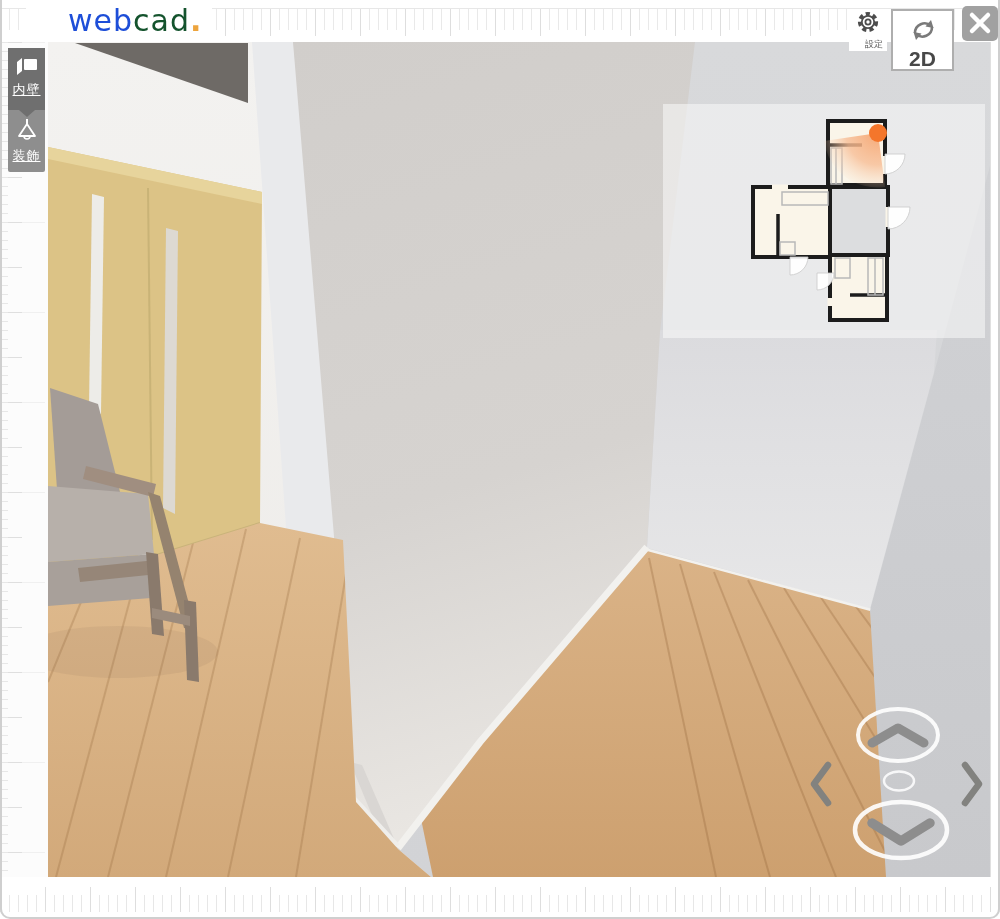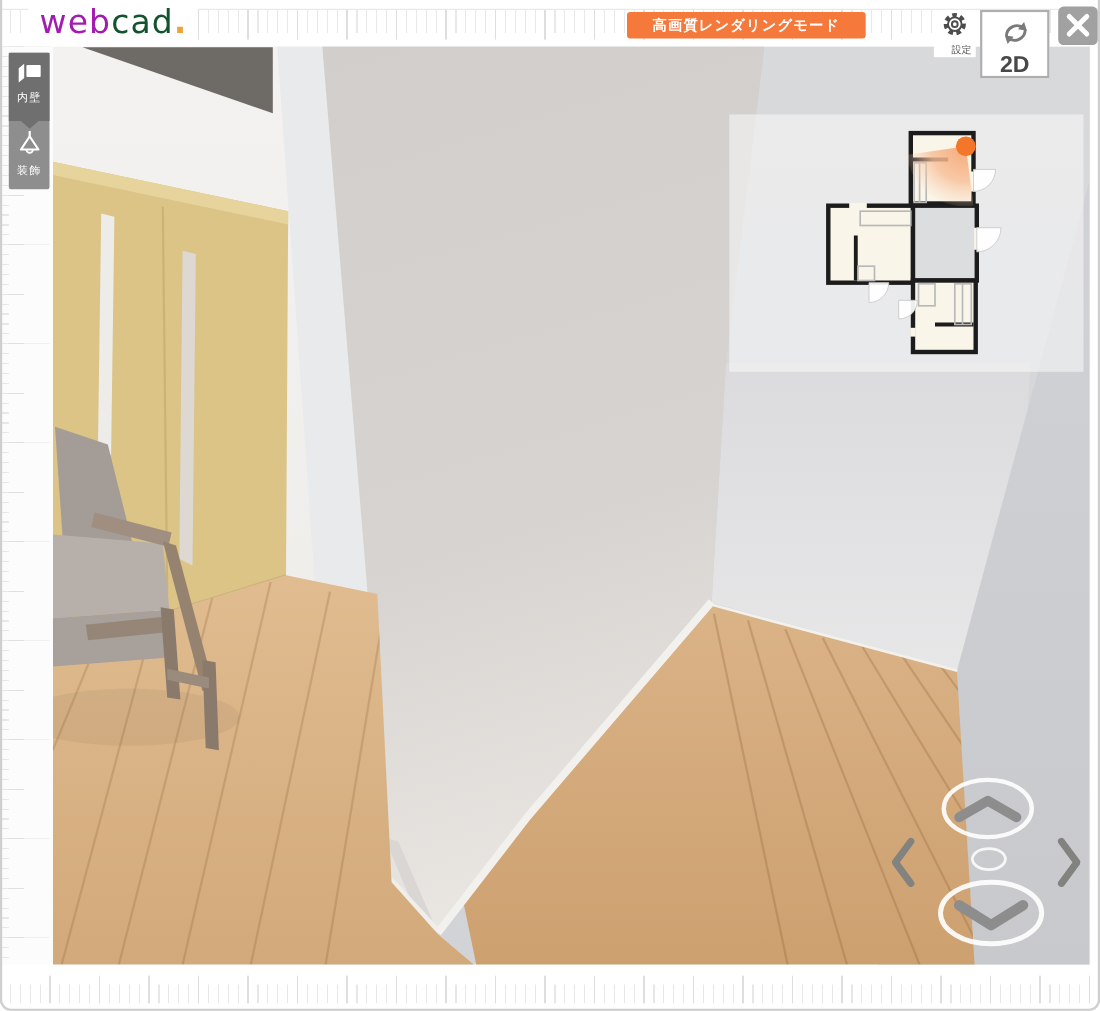--- a/index.html
+++ b/index.html
@@ -8,21 +8,21 @@
 
   
   .topbar{position:absolute;left:0;top:0;width:1000px;height:42px;background:#fff;z-index:20;}
   .topbar .hairline{position:absolute;left:0;top:8px;width:100%;height:1px;background:#e7e7e7;}
   .topbar .ticks-s{position:absolute;left:0;top:9px;width:100%;height:21px;
       background:repeating-linear-gradient(90deg,#e9e9e9 0 1px,transparent 1px 9px);}
   .topbar .ticks-l{position:absolute;left:0;top:9px;width:100%;height:27px;
       background:repeating-linear-gradient(90deg,#dedede 0 1px,transparent 1px 45px);}
   .logo{position:absolute;left:26px;top:1px;background:#fff;padding:0 10px;
         font-family:"DejaVu Sans",sans-serif;font-size:30px;letter-spacing:1px;line-height:40px;}
-  .logo .p1{color:#a21caf;}
+  .logo .p1{color:#1d4ed8;margin-left:32px;}
   .logo .p2{color:#14532d;}
   .logo .p3{color:#eda43d;font-weight:bold;}
   .btn-render{position:absolute;left:570px;top:11px;width:217px;height:24px;background:#f4793b;
       border:none;border-radius:3px;color:#fff;font-size:13px;font-weight:bold;letter-spacing:1px;
       font-family:"Liberation Sans",sans-serif;cursor:pointer;}
   .settings{position:absolute;left:849px;top:9px;width:38px;background:#fff;text-align:center;cursor:pointer;}
   .settings .lbl{display:block;font-size:9px;color:#555;margin-top:-1px;padding-left:12px;}
   .btn-2d{position:absolute;left:891px;top:9px;width:63px;height:62px;background:#fff;
       border:2px solid #aeaeae;box-sizing:border-box;z-index:30;cursor:pointer;text-align:center;padding:0;}
   .btn-2d .lbl{display:block;font-size:21px;font-weight:bold;color:#484848;line-height:18px;
@@ -45,21 +45,21 @@
       background:repeating-linear-gradient(90deg,#dedede 0 1px,transparent 1px 45px);}
   .ruler-right{position:absolute;left:990px;top:42px;width:10px;height:835px;background:#fff;
       border-left:1px solid #e0e0e0;}
 
   
   .canvas{position:absolute;left:48px;top:42px;width:942px;height:835px;overflow:hidden;}
 
   
   .toolbar{position:absolute;left:8px;top:48px;width:37px;background:#8e8e8e;z-index:25;border-radius:2px;}
   .tb-item{position:relative;width:37px;height:62px;text-align:center;cursor:pointer;}
-  .tb-item .lbl{display:block;color:#fff;font-size:10px;letter-spacing:1px;margin-top:1px;}
+  .tb-item .lbl{display:block;color:#fff;font-size:13px;letter-spacing:1px;margin-top:1px;text-decoration:underline;}
   .tb-item svg{margin-top:9px;}
   .tb-item.active{background:#6f6f6f;}
   .tb-item.active::after{content:"";position:absolute;left:50%;bottom:-7px;margin-left:-8px;
       border-left:8px solid transparent;border-right:8px solid transparent;border-top:7px solid #6f6f6f;z-index:2;}
 
   
   .frame{position:absolute;left:0;top:0;right:0;bottom:0;border:2px solid #cfcfcf;border-top:none;
       border-radius:0 0 10px 10px;pointer-events:none;z-index:40;}
 </style>
 </head>
@@ -67,21 +67,20 @@
 
 <div class="app">
 
   <div class="topbar">
     <div class="hairline"></div>
     <div class="ticks-s"></div>
     <div class="ticks-l"></div>
 
     <div class="logo"><span class="p1">web</span><span class="p2">cad</span><span class="p3">.</span></div>
 
-    <button class="btn-render">高画質レンダリングモード</button>
 
     <div class="settings">
       <span>
         <svg width="26" height="26" viewBox="0 0 26 26">
           <circle cx="13" cy="13" r="8" fill="none" stroke="#4d4d4d" stroke-width="4.2" stroke-dasharray="4 3.05"></circle>
           <circle cx="13" cy="13" r="6.2" fill="none" stroke="#4d4d4d" stroke-width="1.8"></circle>
           <circle cx="13" cy="13" r="2.6" fill="none" stroke="#4d4d4d" stroke-width="1.8"></circle>
         </svg>
       </span>
       <span class="lbl">設定</span>

